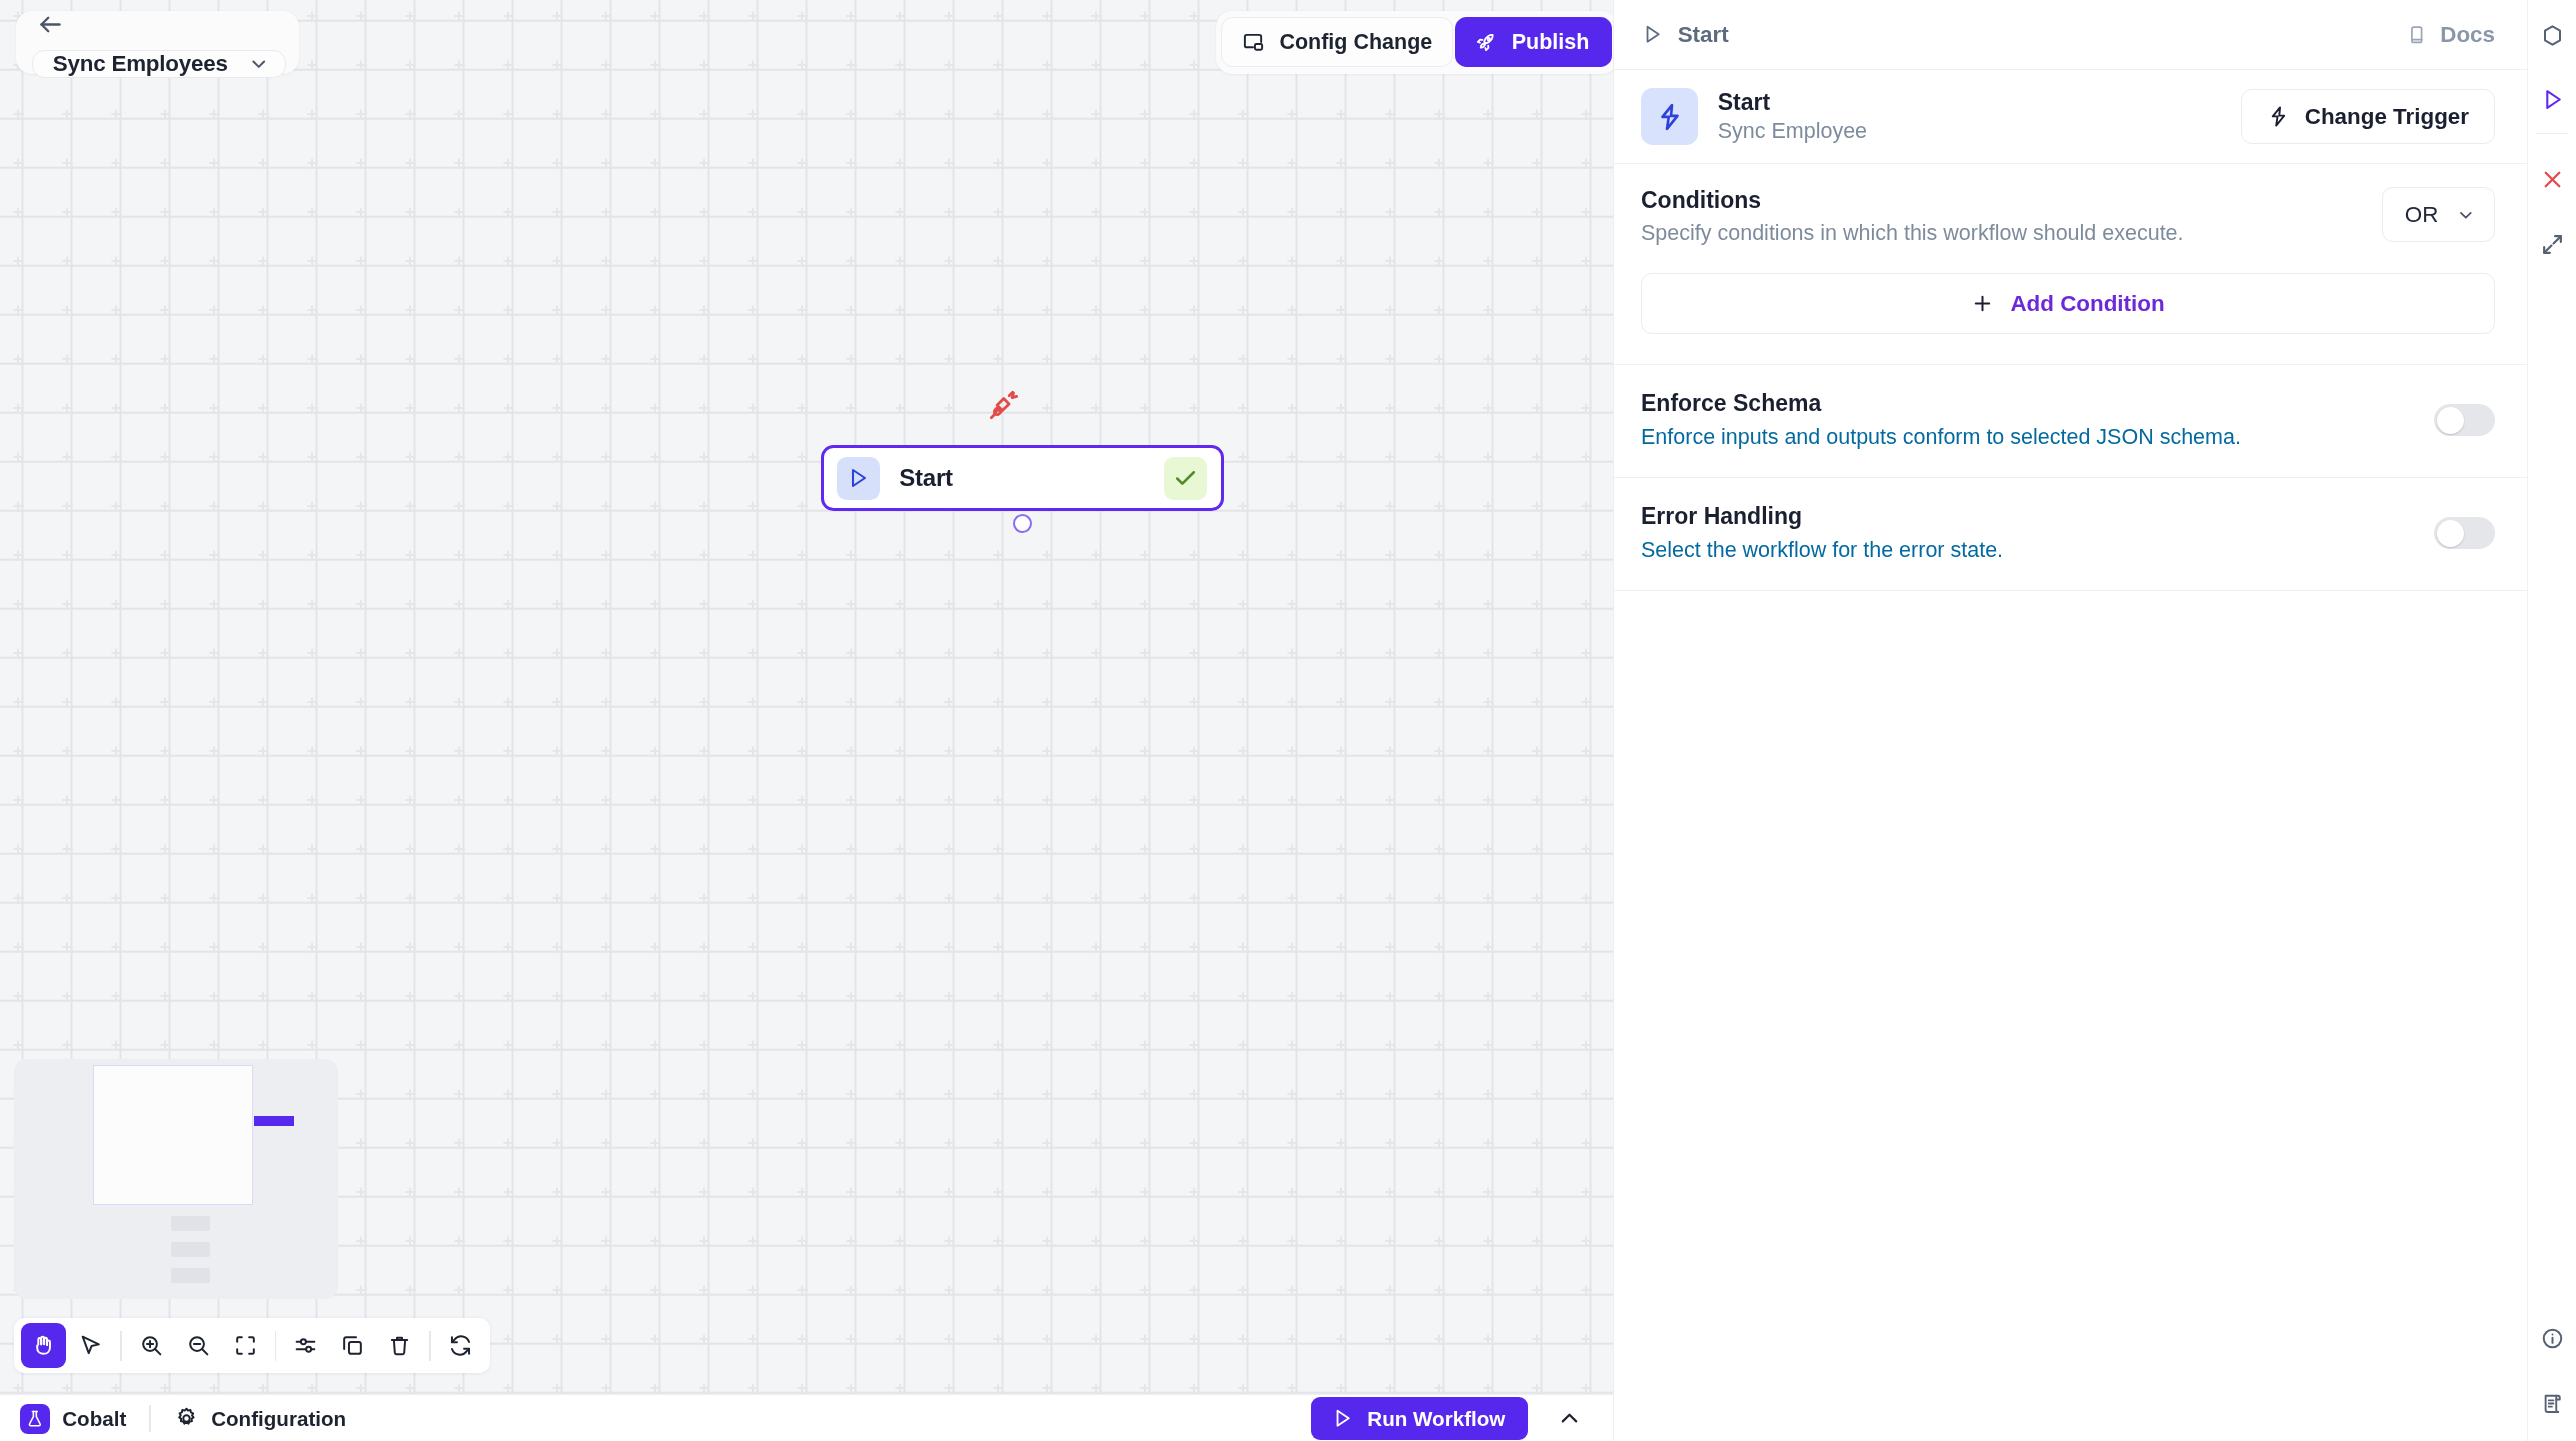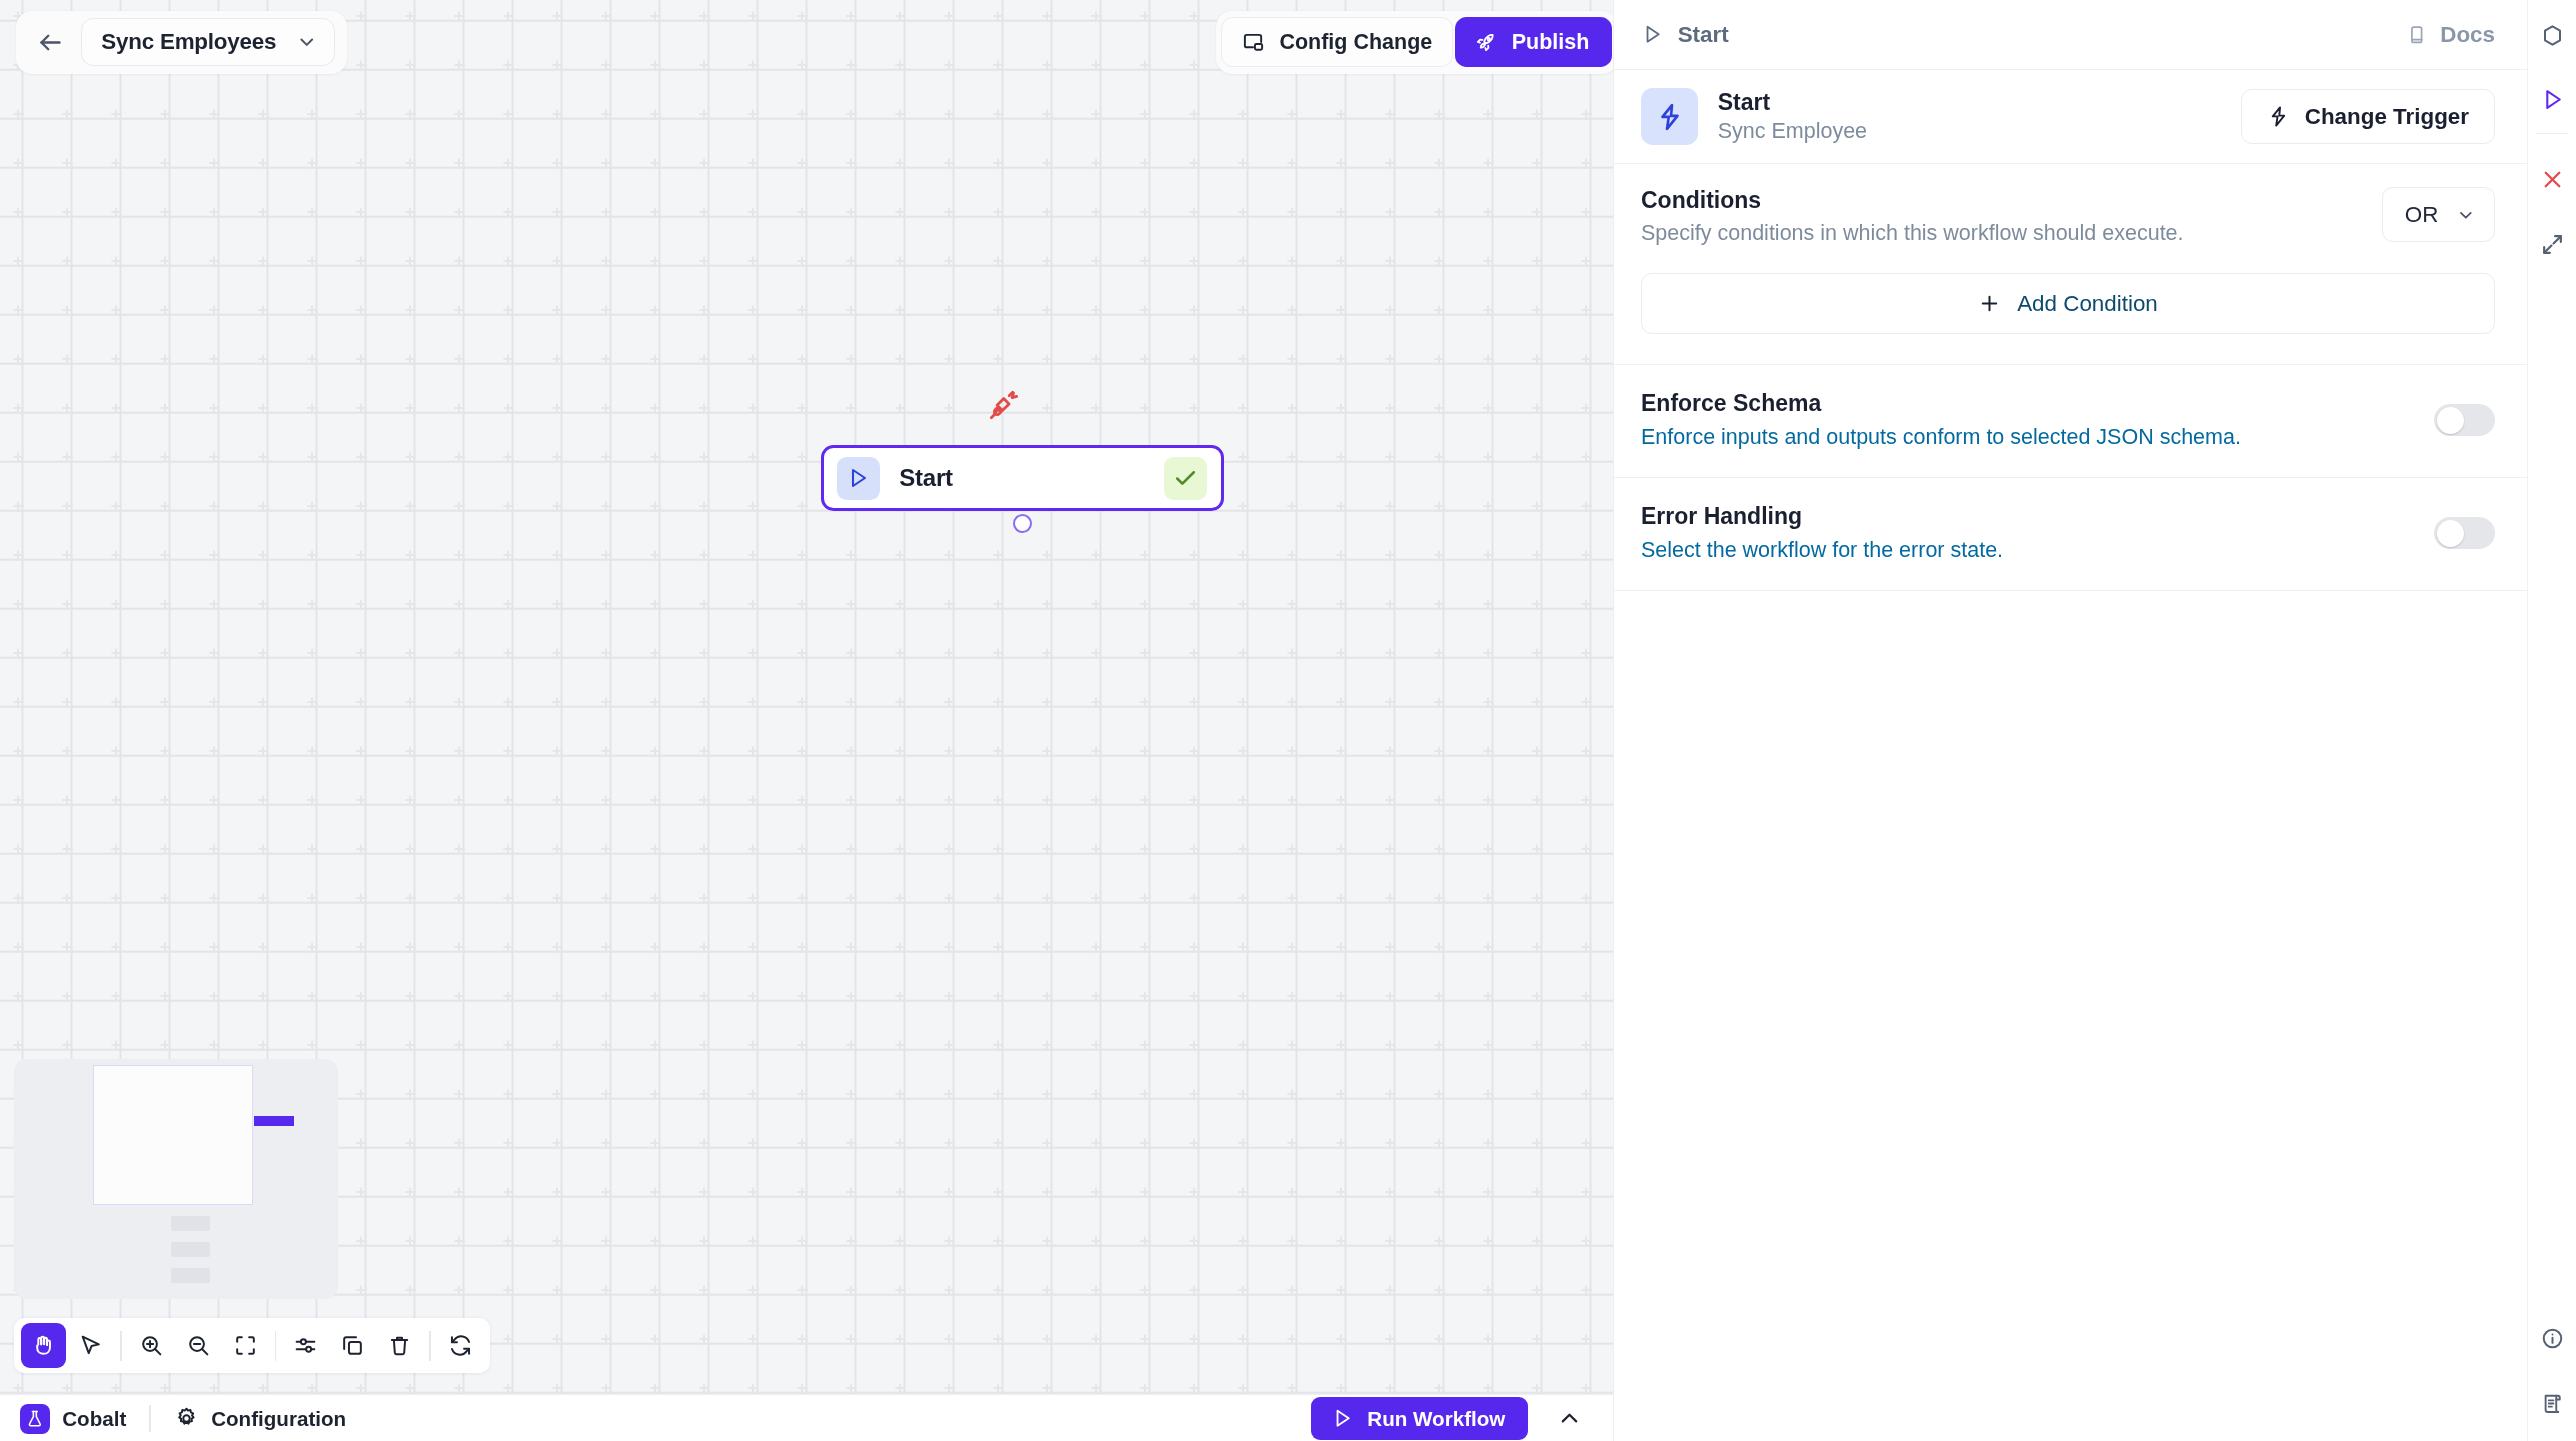--- a/index.html
+++ b/index.html
@@ -42,27 +42,28 @@
     background-position: 17px 15px;
     -webkit-mask-position: 13.4px 11.6px;
     mask-position: 13.4px 11.6px;
     opacity: 1;
   }
 
   
   #title-chip {
     position: absolute; left: 16px; top: 10.7px;
     height: 63px;
-    display: flex; align-items: center;
+    display: flex; align-items: flex-start;
     background: #fbfbfc;
     border-radius: 16px;
     padding: 0 12.5px 0 16px;
     gap: 12.5px;
     box-shadow: 0 0.9px 2.7px rgba(16,24,40,.05);
     z-index: 40;
+    flex-direction: column;
   }
   #back-btn {
     width: 36px; height: 36px;
     display: flex; align-items: center; justify-content: center;
     cursor: pointer; border-radius: 7.2px; background: transparent;
   }
   #workflow-select {
     display: flex; align-items: center; gap: 19.7px;
     height: 48px; padding: 0 16px 0 19.7px;
     border: 1.4px solid #e8e9ec; border-radius: 12.5px;
@@ -275,21 +276,21 @@
     background: #ffffff; cursor: pointer;
   }
   #logic-select .lbl { font-size: 22.4px; font-weight: 500; color: #23293a; }
   #add-condition-btn {
     margin-top: 27px;
     height: 61px; width: 100%;
     border: 1.4px solid #e9ebee; border-radius: 10.7px;
     background: #ffffff; cursor: pointer;
     display: flex; align-items: center; justify-content: center; gap: 16px;
   }
-  #add-condition-btn .lbl { font-size: 22.4px; font-weight: 400; color: #0c4a6e; }
+  #add-condition-btn .lbl { font-size: 22.4px; font-weight: 700; color: #6d28d9; }
 
   .toggle-row {
     flex: 0 0 auto;
     padding: 25px 32px 27px 27px;
     border-bottom: 1.3px solid #eef0f3;
     display: flex; align-items: center;
   }
   .toggle-row .t-title { font-size: 23px; font-weight: 700; color: #1b2030; }
   .toggle-row .t-desc { font-size: 21.5px; font-weight: 400; color: #0369a1; margin-top: 8px; }
   .switch {

